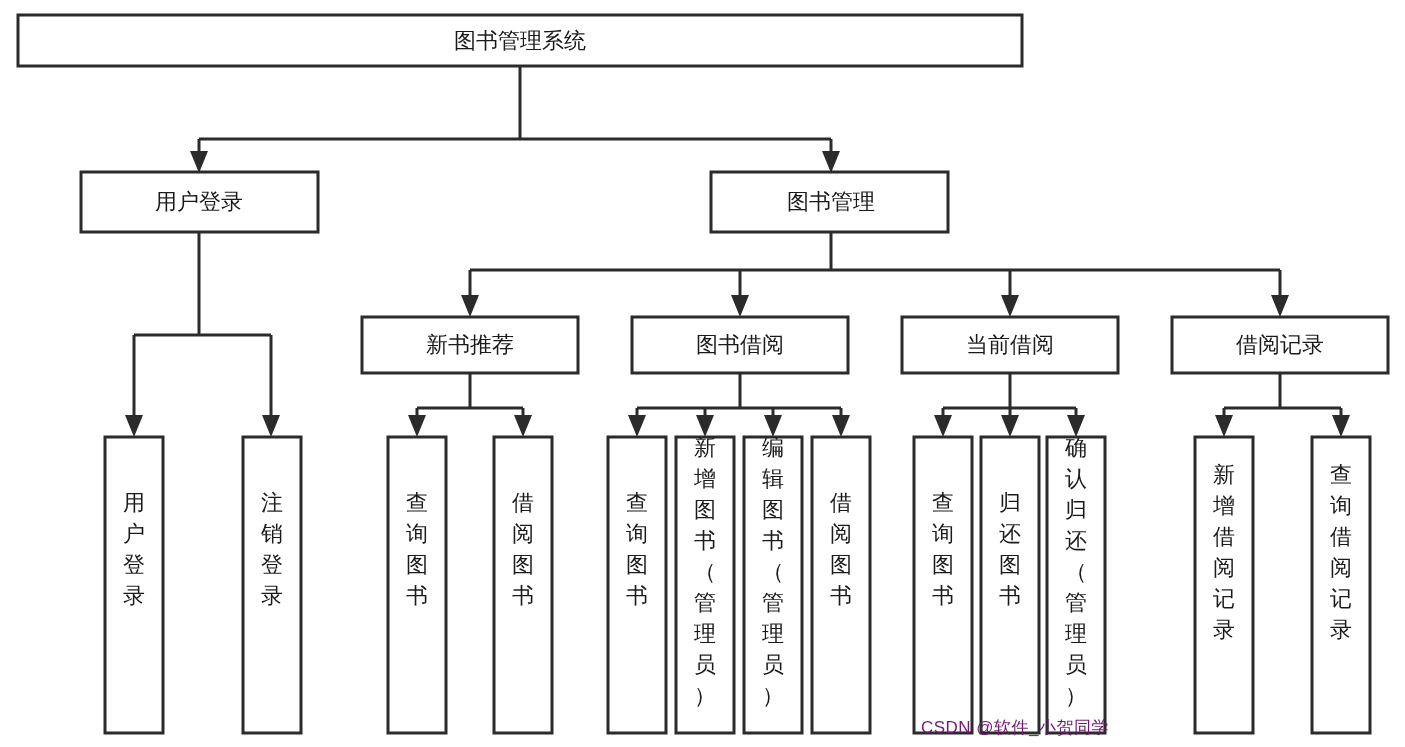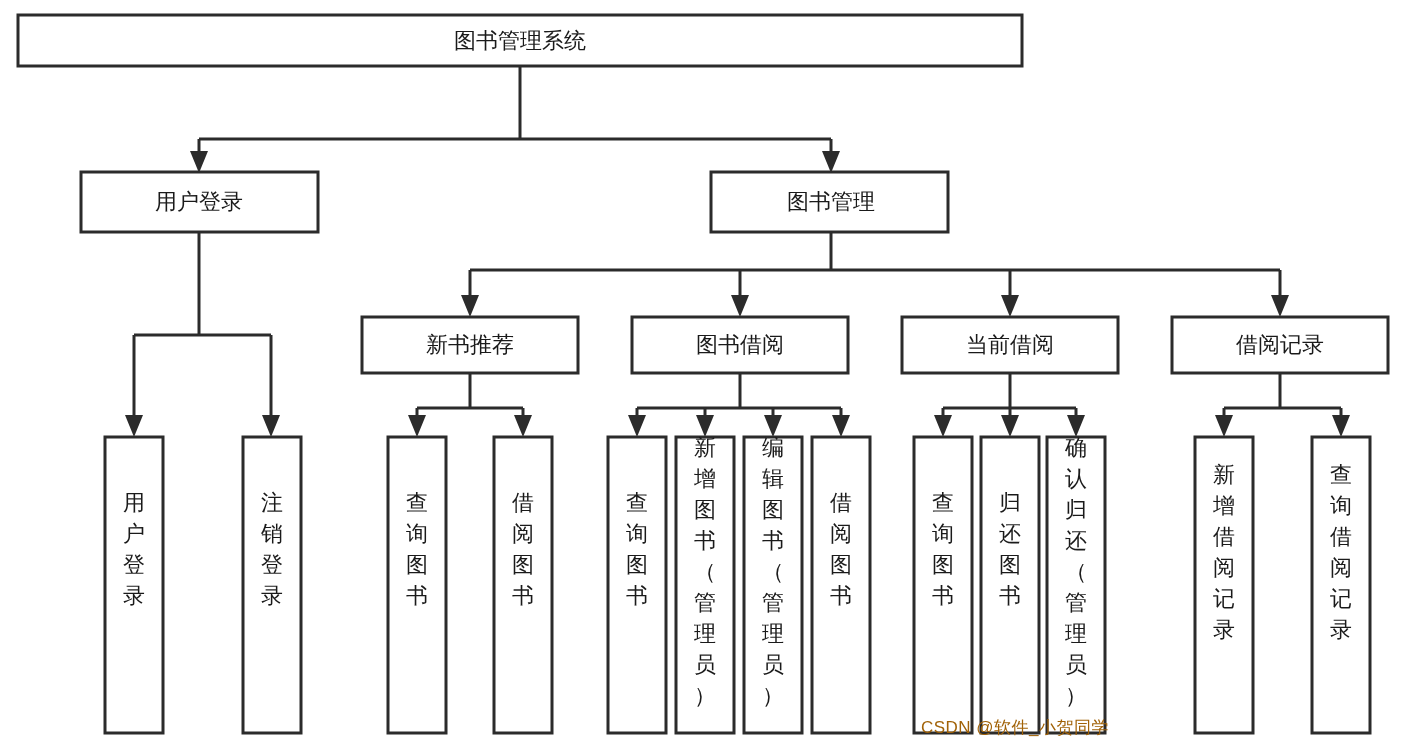--- a/index.html
+++ b/index.html
@@ -53,21 +53,21 @@
     font-size: 22px;
     fill: #1a1a1a;
     text-anchor: middle;
   }
   .watermark-text {
     position: absolute;
     right: 8px;
     bottom: 8px;
     font-family: "Liberation Sans", "DejaVu Sans", sans-serif;
     font-size: 17px;
-    color: #a16207;
+    color: #701a75;
     letter-spacing: 0.5px;
     white-space: nowrap;
     pointer-events: none;
   }
 </style>
 </head>
 <body>
 
 <div id="diagram-root">
 

